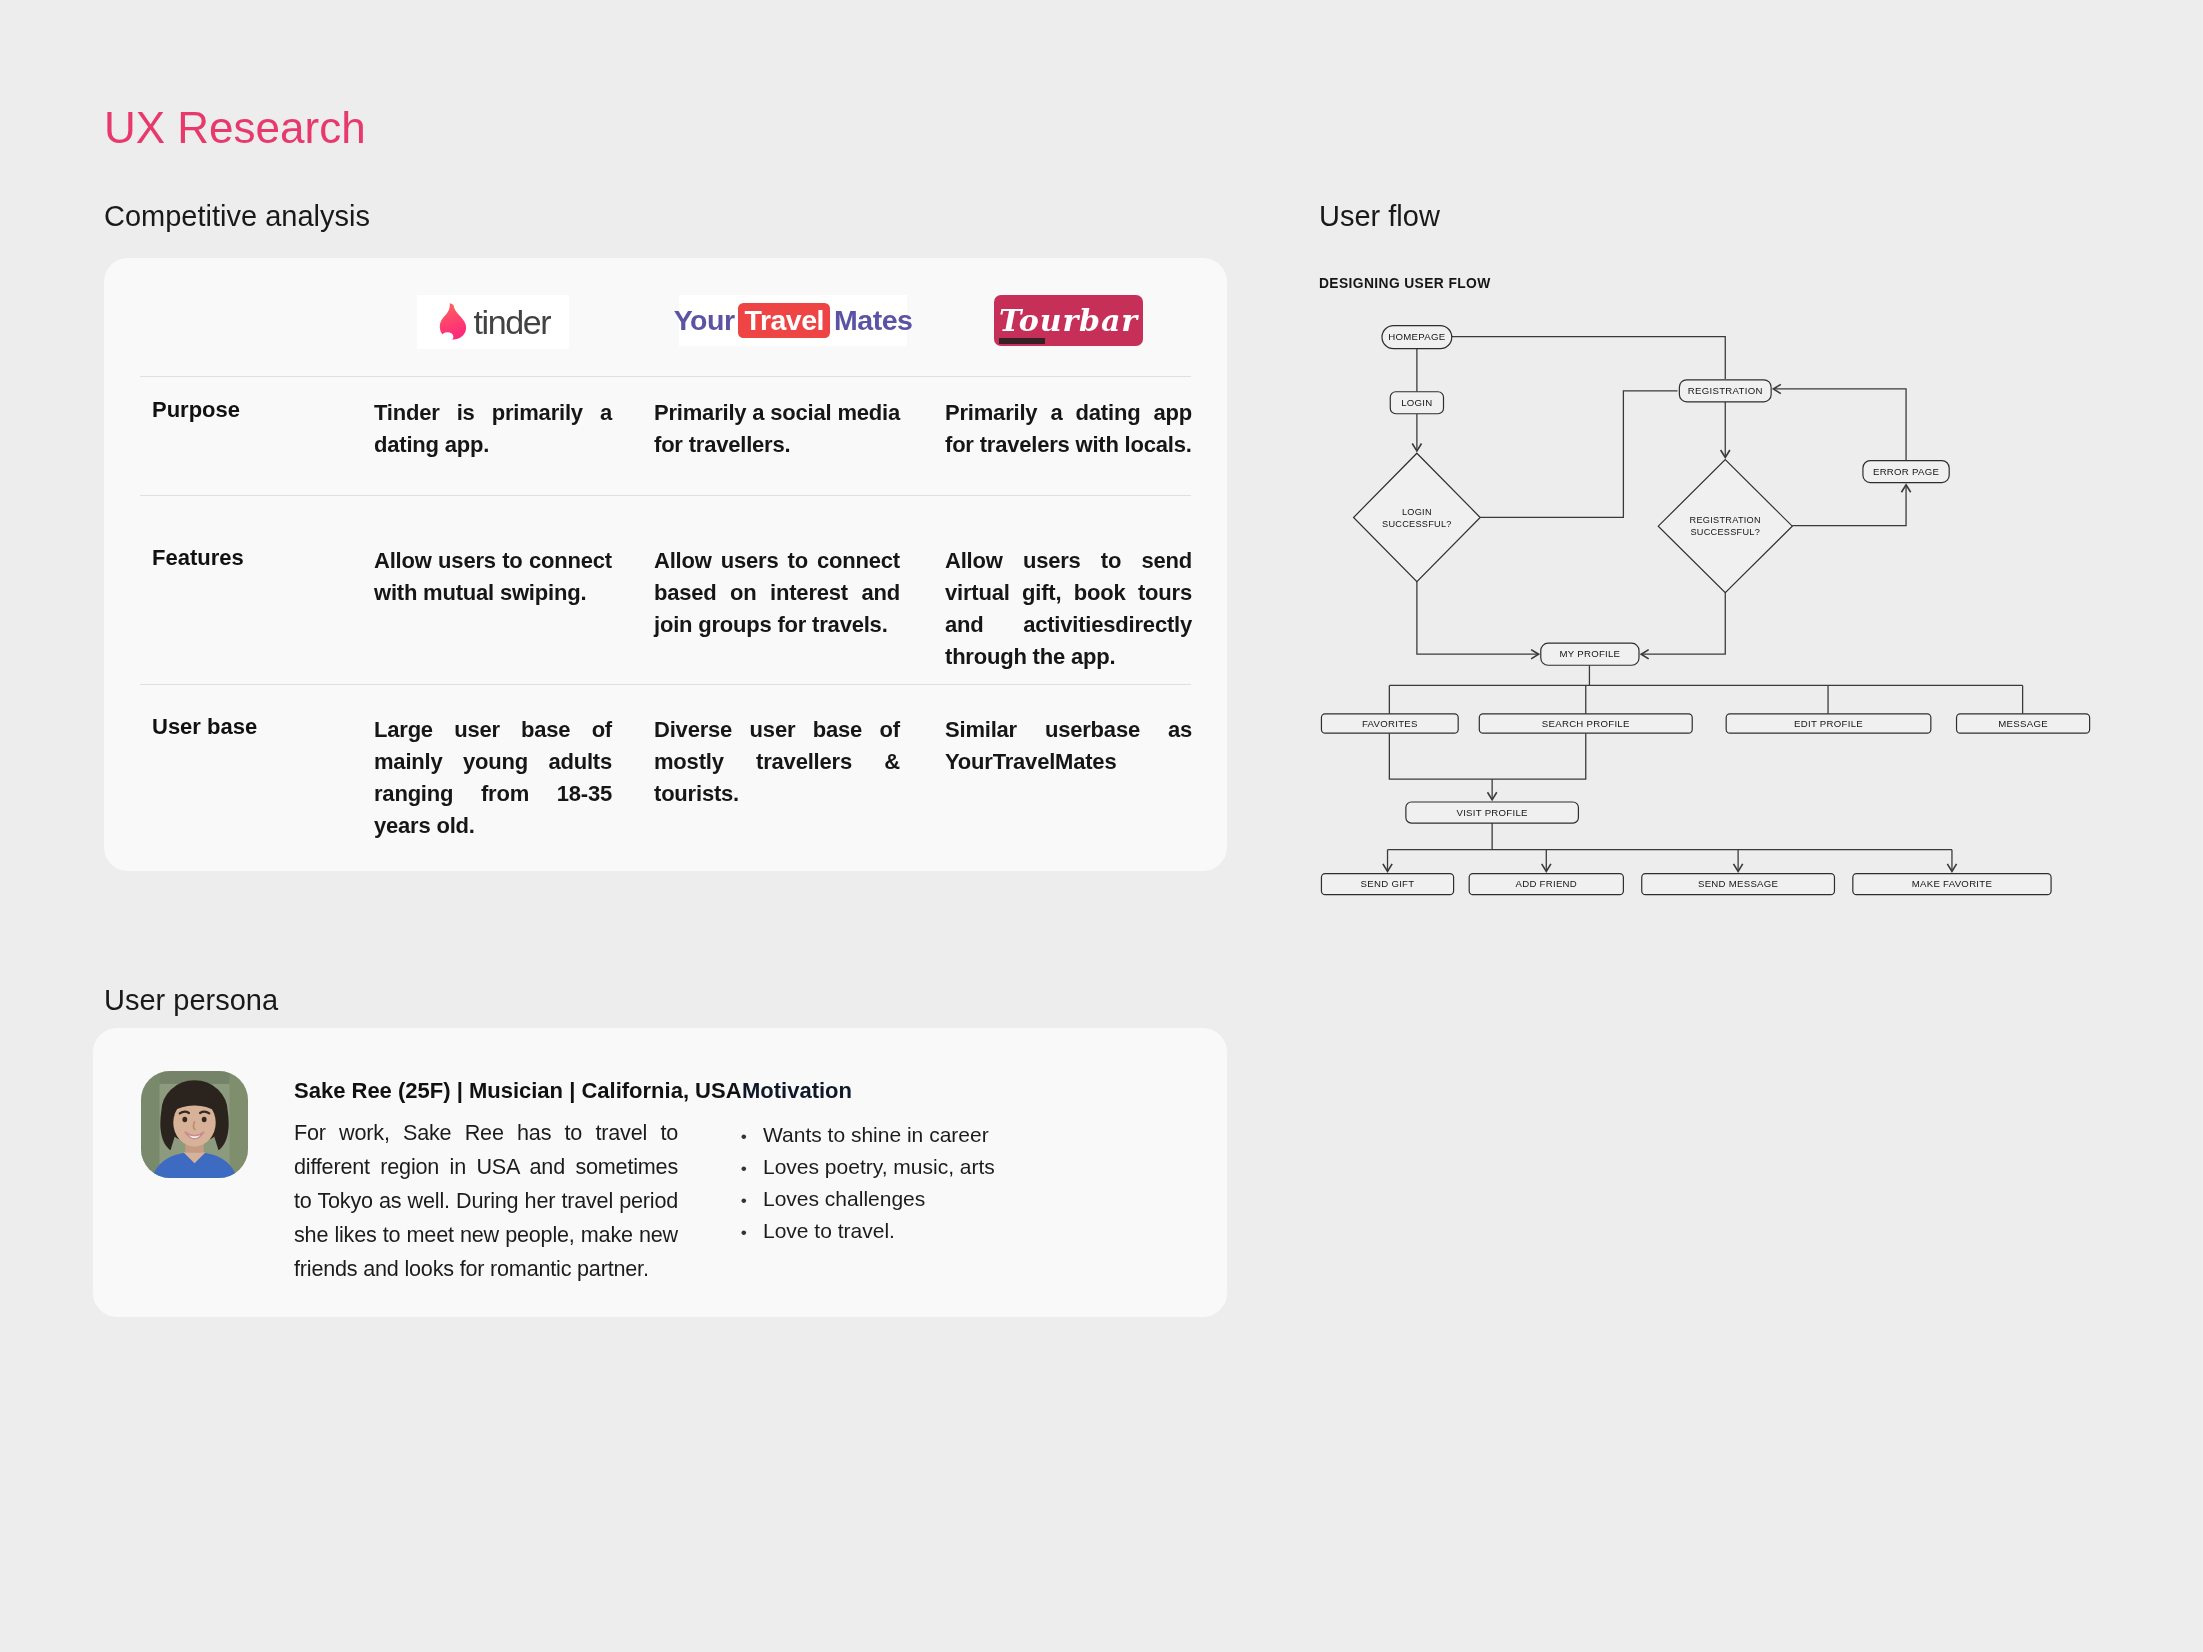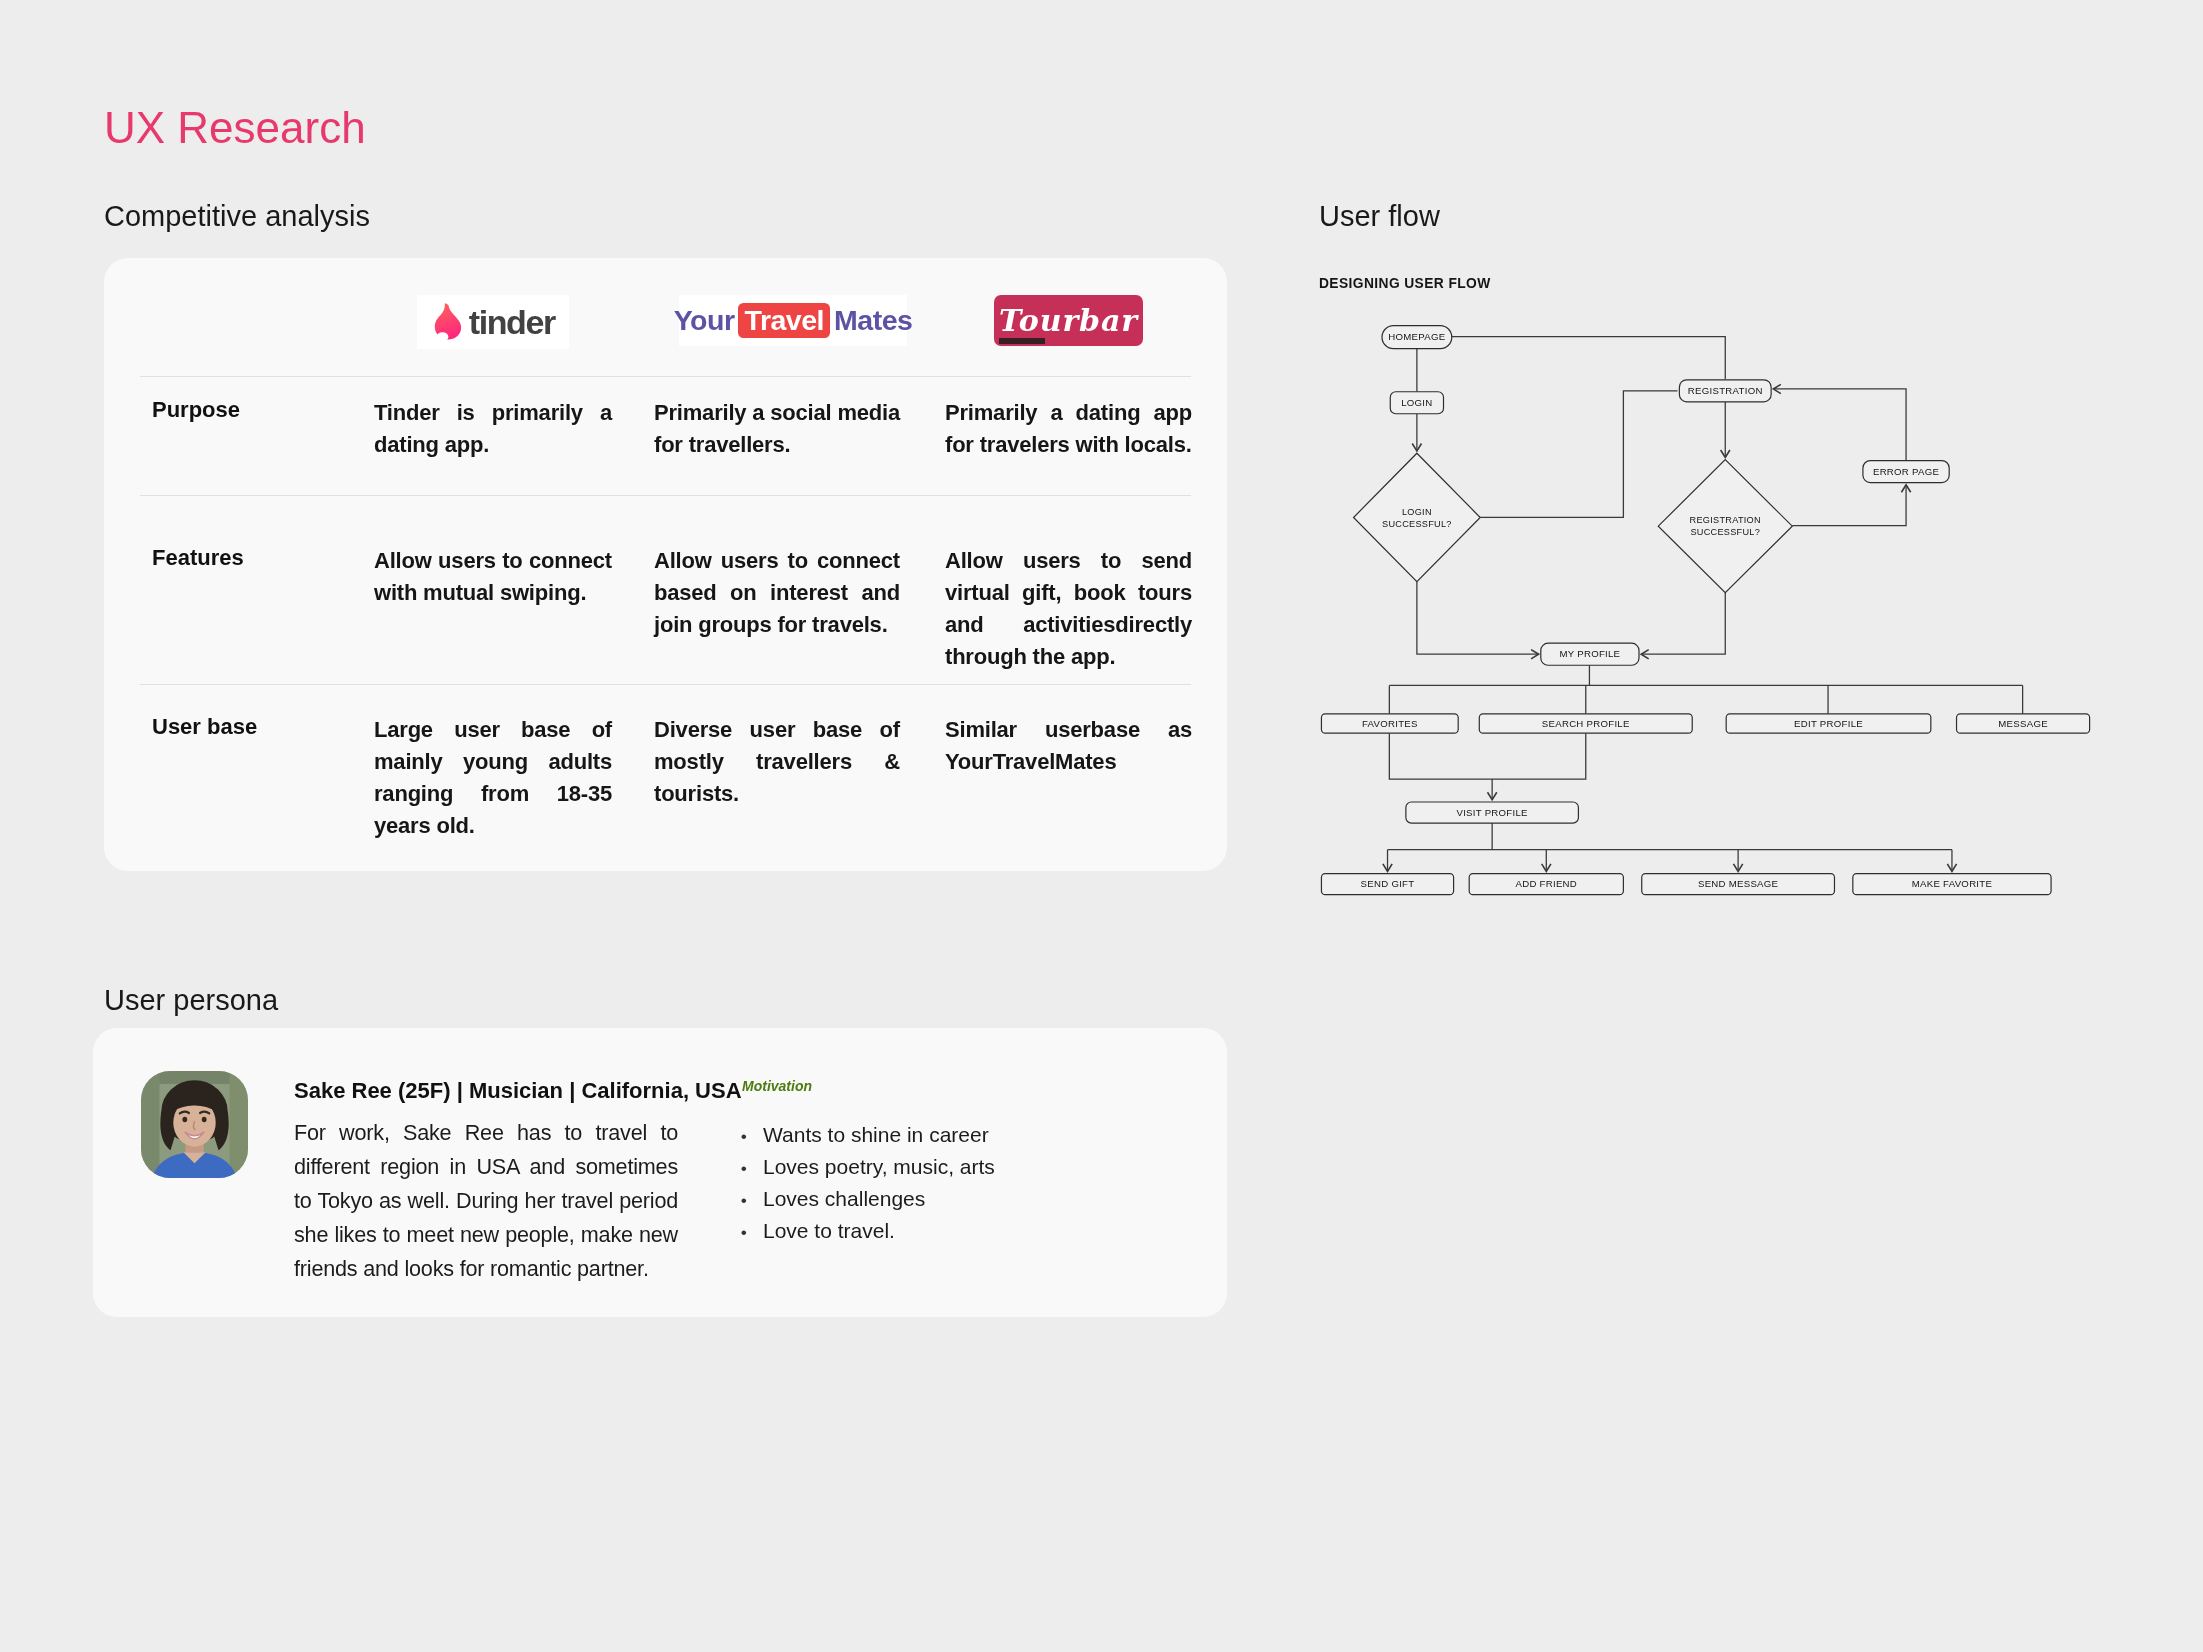--- a/index.html
+++ b/index.html
@@ -35,36 +35,36 @@
   .cell { font-size:22px; line-height:32px; text-align:justify; color:#161616; letter-spacing:-0.2px;font-weight:bold; }
   .r1 { padding-top:21px; }
   .r2 { padding-top:50px; }
   .r3 { padding-top:30px; }
   .cell.c1 { padding-right:42px; }
   .cell.c2 { padding-right:45px; }
   .cell.c3 { padding-right:35px; }
 
   
   .tinder-box { width:152px; height:54px; background:#fff; display:flex; align-items:center; justify-content:center; gap:4.6px; }
-  .tinder-word { font-size:34px; font-weight:700; letter-spacing:-1.4px; }
+  .tinder-word { font-size:34px; font-weight:400; letter-spacing:-1.4px; }
   .ytm-box { width:228px; height:51px; background:#fff; display:flex; align-items:center; justify-content:center; gap:3.7px; font-weight:700; font-size:28.5px; letter-spacing:-0.5px; }
   .ytm-chip { border-radius:5.5px; padding:0.9px 6.4px 1.8px 6.4px; color:#fff !important; }
   .tourbar-box { position:relative; width:149px; height:51px; display:flex; align-items:center; justify-content:center; border-radius:7px; }
   .tourbar-word { font-family:"DejaVu Serif","Liberation Serif",serif; font-style:italic; font-weight:700; font-size:30px; color:#fff; letter-spacing:0.9px; }
   .tourbar-mark { position:absolute; left:4.6px; bottom:1.8px; width:46px; height:6.4px; background:#1c1c1c; opacity:.85; }
 
   
   .flow-sub { font-size:13.8px; font-weight:700; letter-spacing:0.4px; color:#161616; }
 
   
   .persona-card { width:1134px; height:289px; }
   .avatar { position:absolute; left:48px; top:43px; width:107px; height:107px; border-radius:29px; overflow:hidden; }
   .p-name { position:absolute; left:201px; top:50px; font-size:22px; font-weight:700; color:#111; }
   .p-bio { position:absolute; left:201px; top:88px; width:384px; font-size:21.6px; line-height:34px; text-align:justify; color:#1c1c1c; letter-spacing:-0.2px; }
-  .p-motiv-title { position:absolute; left:649px; top:50px; font-size:14px; font-weight:700; color:#4d7c0f;font-style:italic; }
+  .p-motiv-title { position:absolute; left:649px; top:50px; font-size:22px; font-weight:700; color:#0f172a; }
   .p-motiv { position:absolute; left:646px; top:91px; }
   .p-motiv .item { position:relative; padding-left:24px; font-size:21px; line-height:32px; color:#1c1c1c; }
   .p-motiv .item::before { content:"•"; position:absolute; left:1.8px; top:0.9px; font-size:17.4px; color:#333; }
 </style>
 </head>
 <body>
 
 <h1 class="abs page-title" style="left: 104px; top: 103px; color: rgb(232, 57, 109);">UX Research</h1>
 
 <h2 class="abs section-h" style="left:104px; top:200px;">Competitive analysis</h2>

